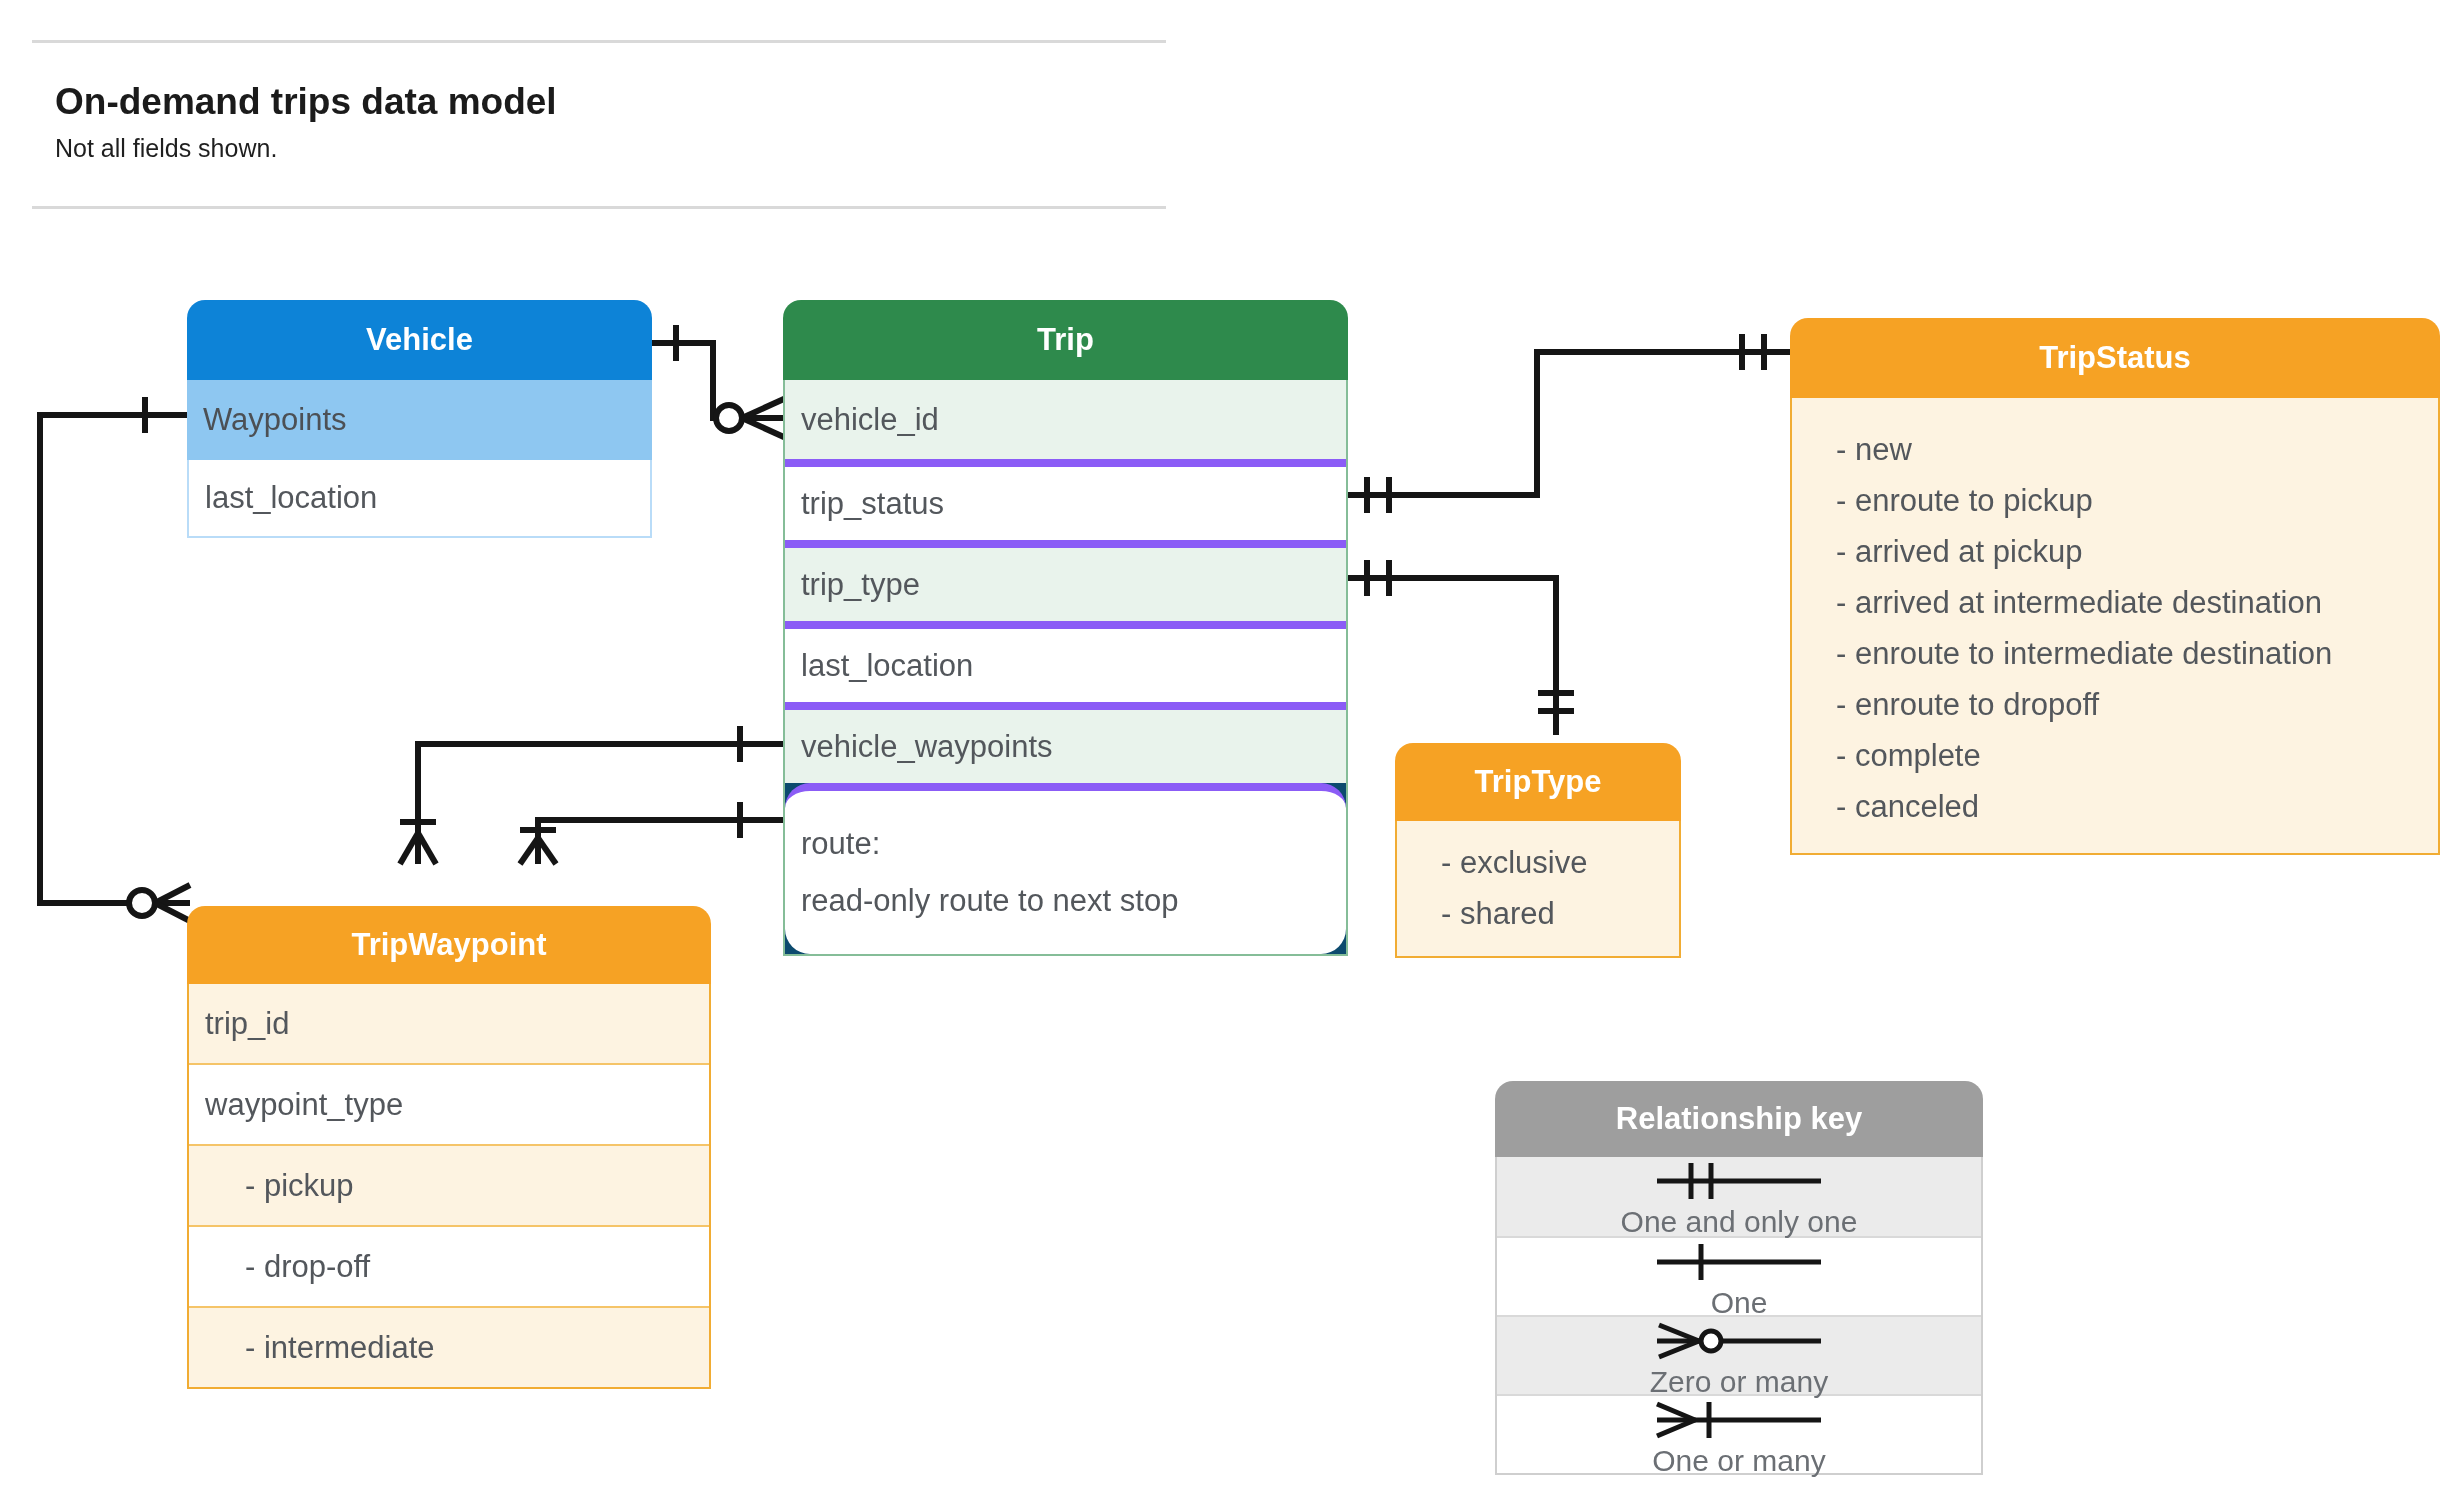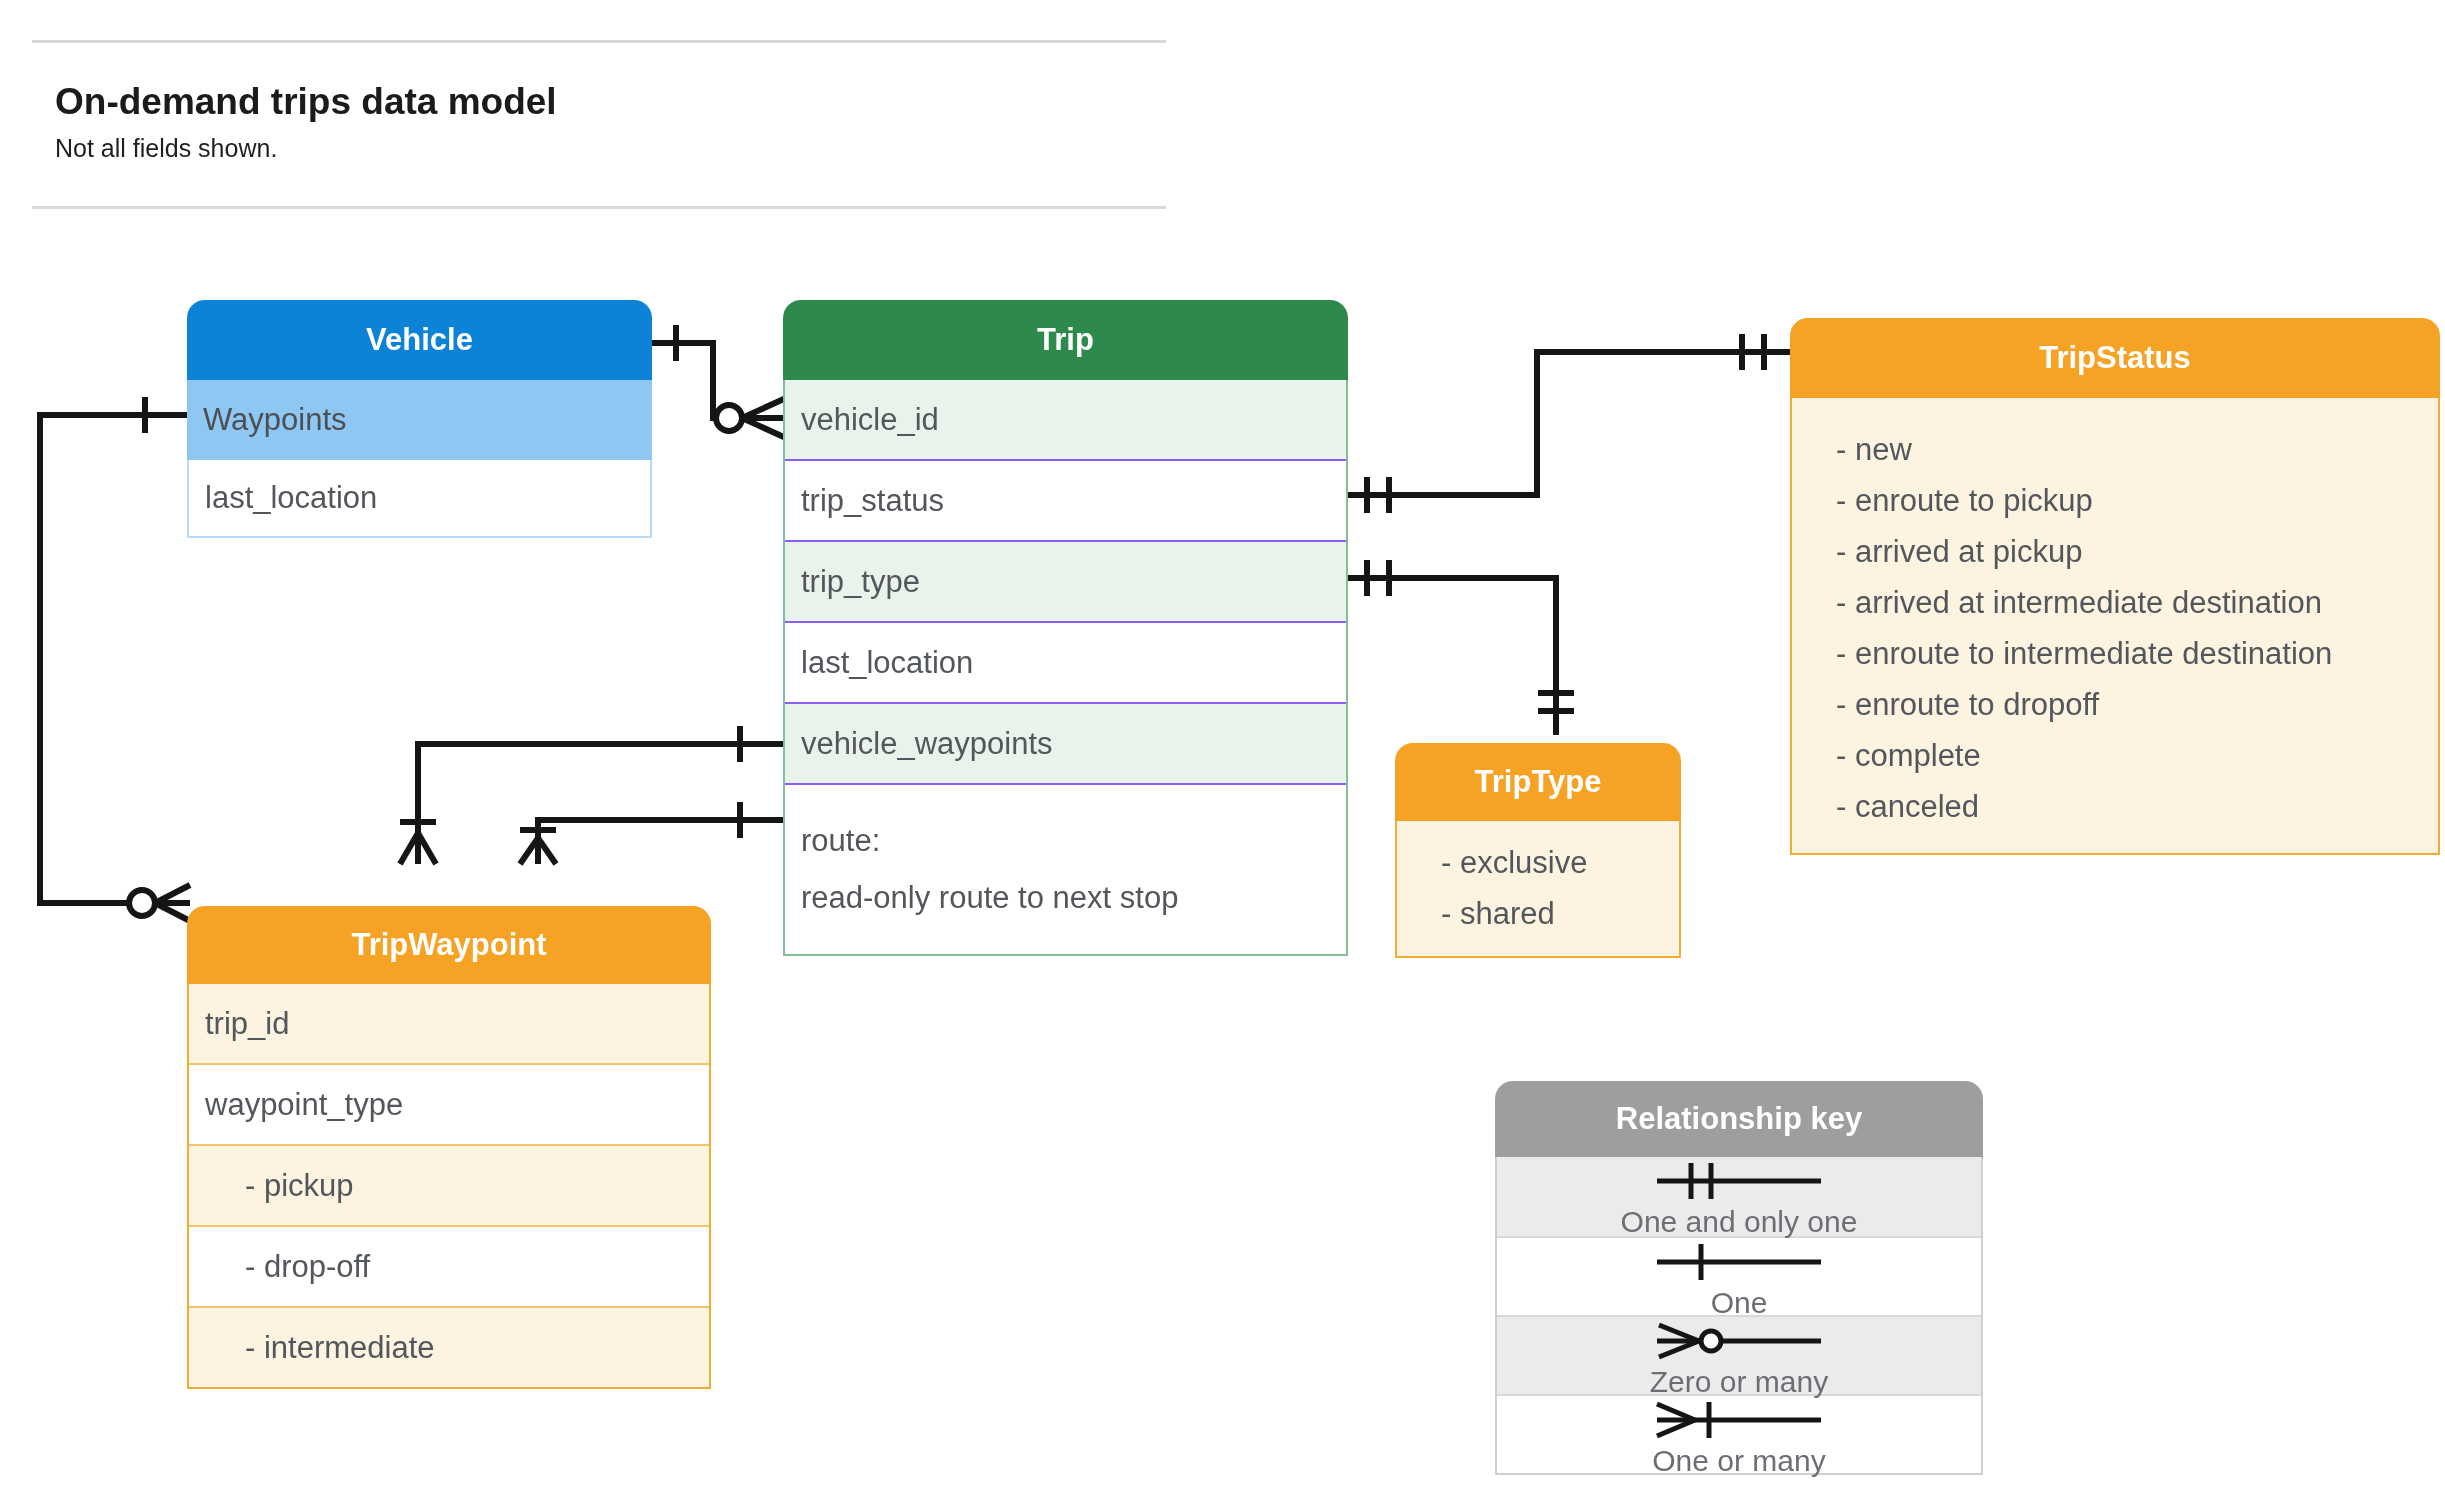--- a/index.html
+++ b/index.html
@@ -26,25 +26,25 @@
   
   .t-vehicle{left:187px;top:300px;width:465px;}
   .t-vehicle .hdr{height:80px;background:#0d83d7;}
   .t-vehicle .row-hl{height:80px;background:#8ec7f1;color:#4c5055;}
   .t-vehicle .row-plain{height:78px;background:#ffffff;border:2px solid #b9dcf8;border-top:none;}
 
   
   .t-trip{left:783px;top:300px;width:565px;}
   .t-trip .hdr{height:80px;background:#2e8a4c;}
   .t-trip .rows{box-sizing:border-box;border:2px solid #85bd98;border-top:none;background:#0c4a6e;}
-  .t-trip .row{height:81px;border-top:2px solid #8b5cf6;}
+  .t-trip .row{height:81px;border-top:8px solid #8b5cf6;}
   .t-trip .row:first-child{border-top:none;height:79px;}
   .t-trip .row:nth-child(odd){background:#e9f3ec;}
   .t-trip .row:nth-child(even){background:#ffffff;}
-  .t-trip .row-tall{height:171px;flex-direction:column;align-items:flex-start;justify-content:center;gap:21px;}
+  .t-trip .row-tall{height:171px;flex-direction:column;align-items:flex-start;justify-content:center;gap:21px;border-radius:25px;}
 
   
   .orange .hdr{background:#f6a224;}
   .o-body{box-sizing:border-box;border:2px solid #f1ac33;border-top:none;background:#fdf3e1;}
 
   .t-tripstatus{left:1790px;top:318px;width:650px;}
   .t-tripstatus .hdr{height:80px;}
   .t-tripstatus .o-body{height:457px;padding:26px 0 0 44px;}
   .t-tripstatus .item{font-size:31px;line-height:51px;color:#53575c;}
 

